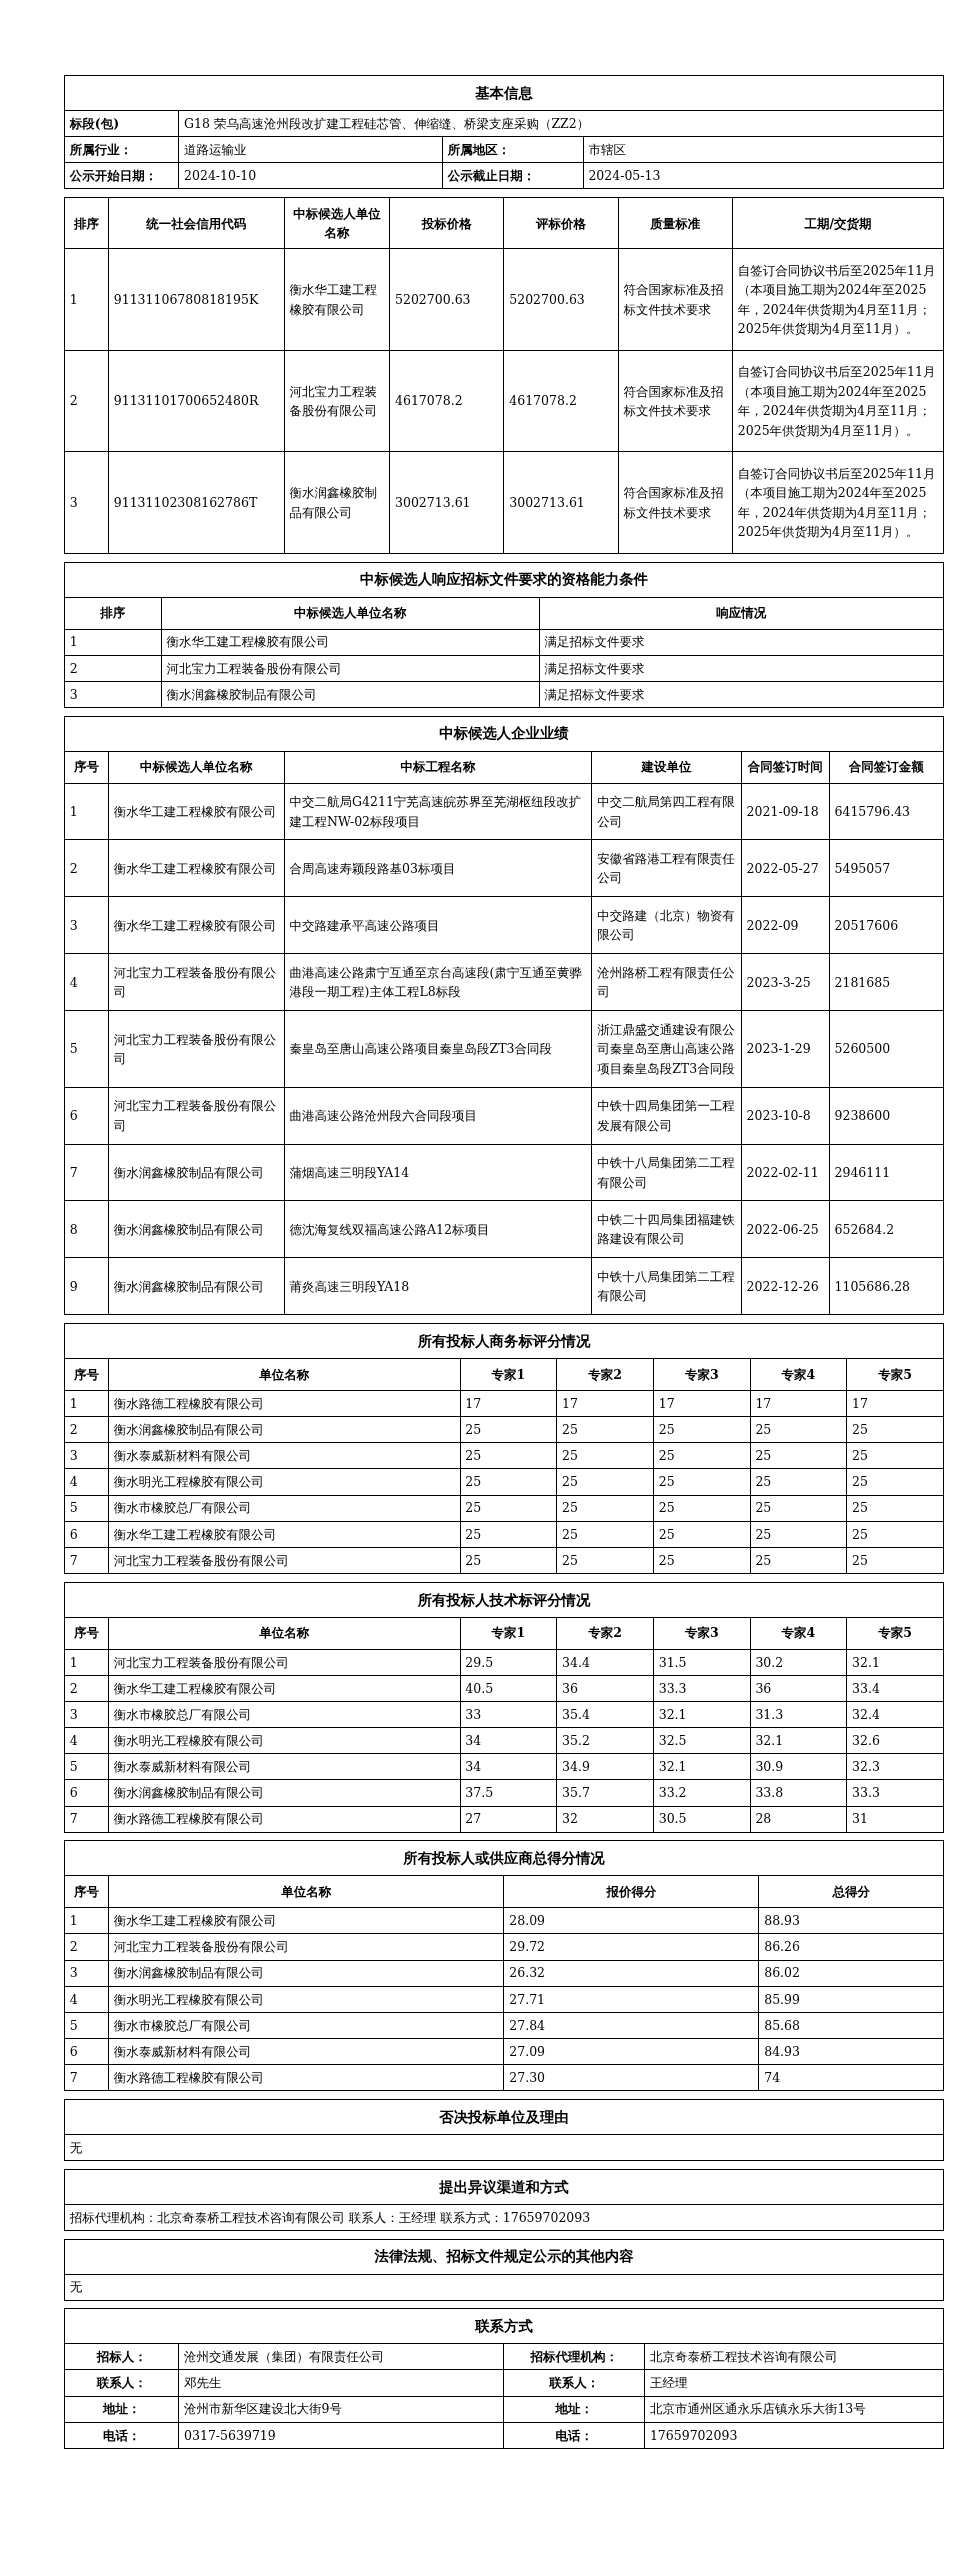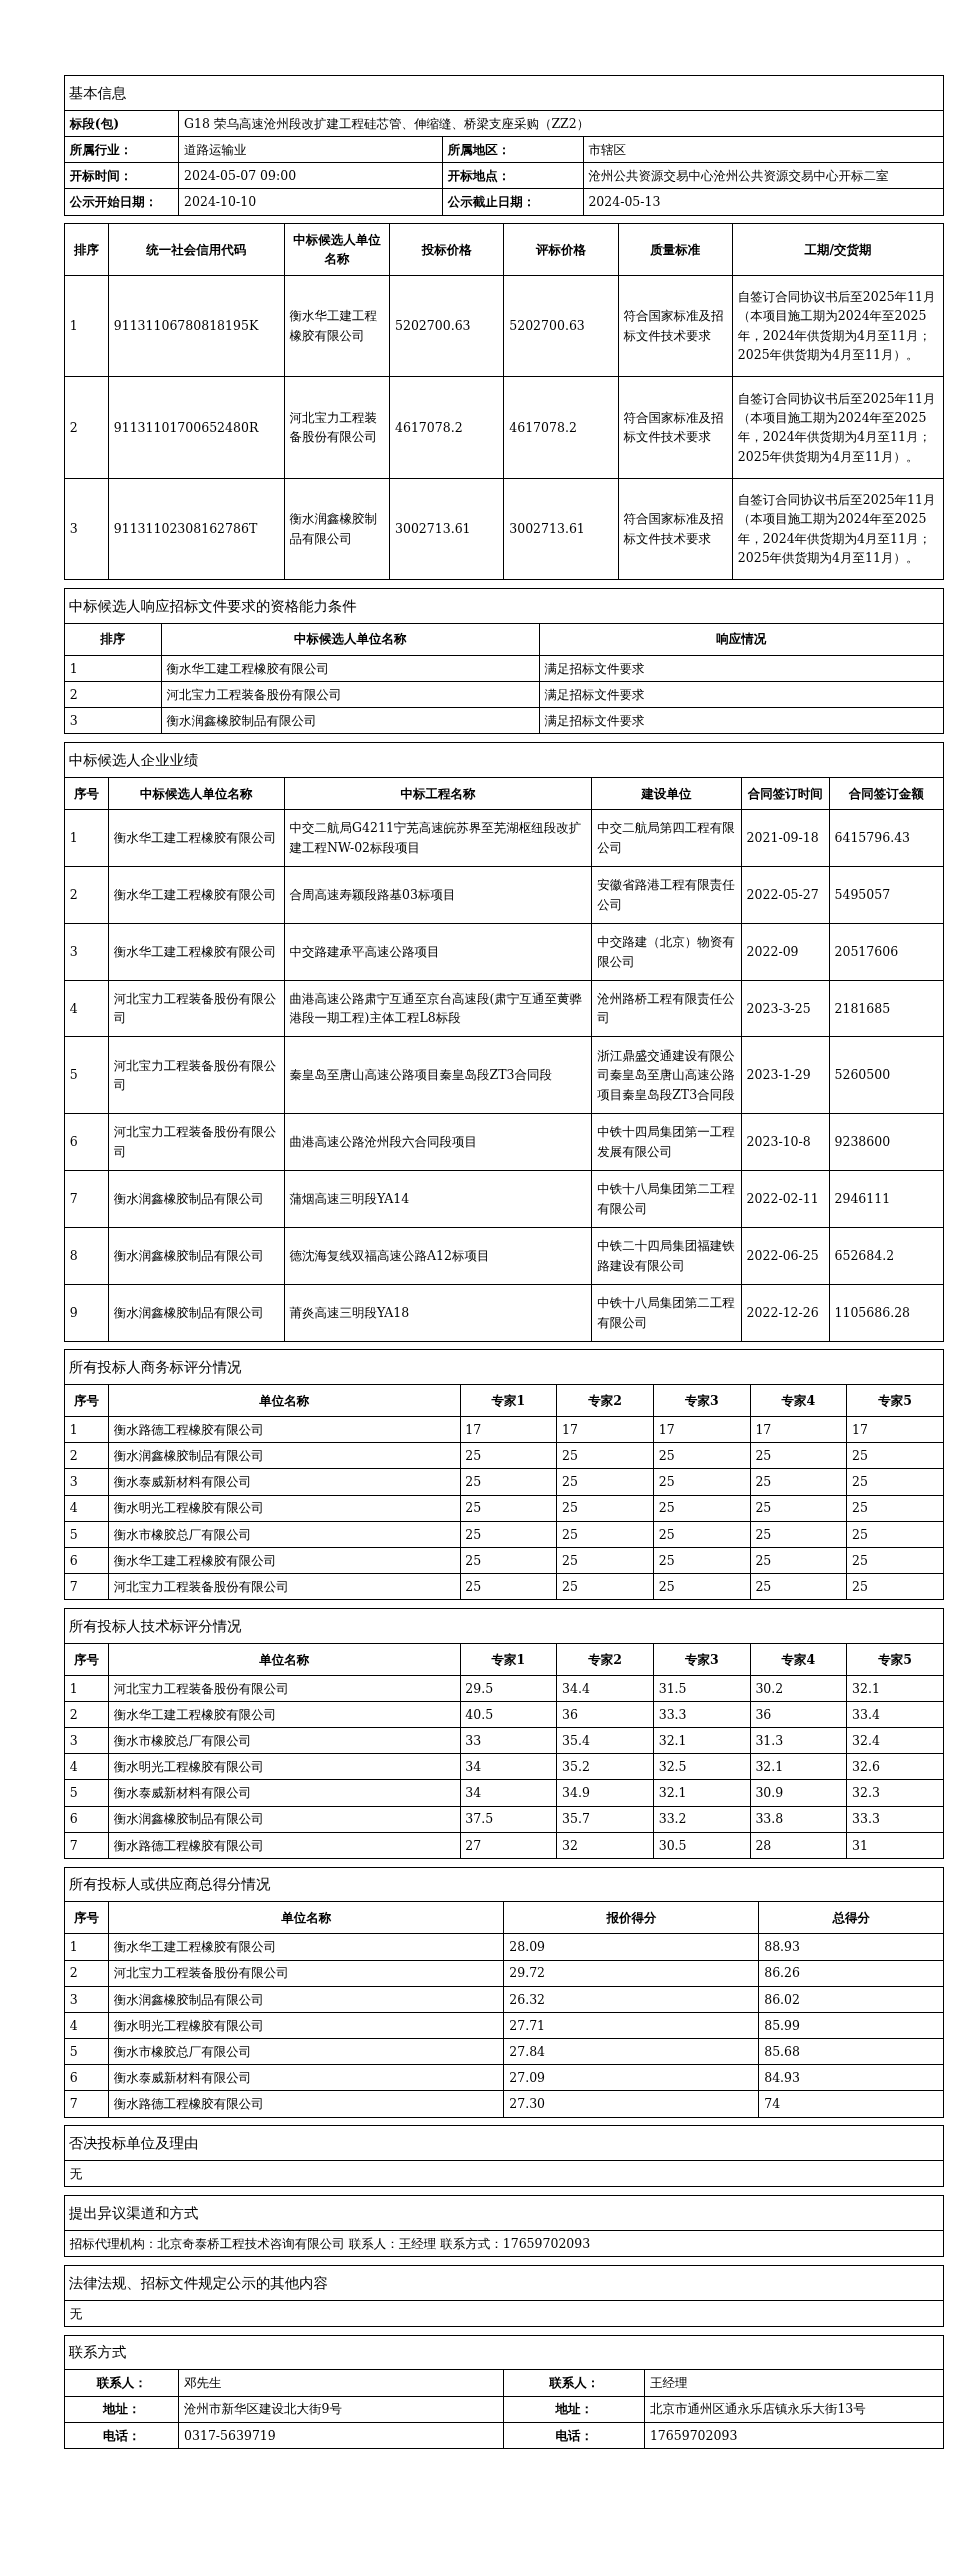--- a/index.html
+++ b/index.html
@@ -1,20 +1,20 @@
 <!DOCTYPE html>
 <html><head>
 <meta charset="utf-8">
 <style>
   html,body{margin:0;padding:0;background:#ffffff;color:#000;}
   body{font-family:"DejaVu Serif","Liberation Serif",serif;}
   .doc{width:880px;margin:75px 14.4px 29px 64px;}
   table{border-collapse:collapse;width:100%;table-layout:fixed;margin-bottom:7.7px;}
   th,td{border:1px solid #000;font-size:12.5px;line-height:1.55;padding:2.9px 4.8px;vertical-align:middle;word-break:break-all;text-align:left;}
-  th.sec-title{font-weight:normal;font-size:14.4px;padding:5.8px 3.8px;}
+  th.sec-title{font-weight:bold;text-align:center;font-size:14.4px;padding:5.8px 3.8px;}
   th.col{font-weight:bold;text-align:center;padding:5.8px 2.9px;}
   td.lbl{font-weight:bold;text-align:left;}
   .candidates tbody td{padding:11.5px 4.8px;border-radius:29px;}
   .performance tbody td{padding:8.6px 4.8px;}
   .kv td:nth-child(odd){font-weight:bold;text-align:center;}
 </style>
 </head>
 <body>
 
 <div class="doc">
@@ -36,26 +36,20 @@
         <td class="lbl">标段(包)</td>
         <td colspan="3">G18 荣乌高速沧州段改扩建工程硅芯管、伸缩缝、桥梁支座采购（ZZ2）</td>
       </tr>
       <tr>
         <td class="lbl">所属行业：</td>
         <td>道路运输业</td>
         <td class="lbl">所属地区：</td>
         <td>市辖区</td>
       </tr>
       <tr>
-        <td class="lbl">开标时间：</td>
-        <td>2024-05-07 09:00</td>
-        <td class="lbl">开标地点：</td>
-        <td>沧州公共资源交易中心沧州公共资源交易中心开标二室</td>
-      </tr>
-      <tr>
         <td class="lbl">公示开始日期：</td>
         <td>2024-10-10</td>
         <td class="lbl">公示截止日期：</td>
         <td>2024-05-13</td>
       </tr>
     </tbody>
   </table>
 
   <table class="candidates">
     <colgroup>
@@ -535,20 +529,26 @@
         <col style="width:16%">
         <col style="width:34%">
       </colgroup>
     <thead>
       <tr>
           <th class="sec-title" colspan="4">联系方式</th>
         </tr>
     </thead>
     <tbody>
         <tr>
+          <td>招标人：</td>
+          <td>沧州交通发展（集团）有限责任公司</td>
+          <td>招标代理机构：</td>
+          <td>北京奇泰桥工程技术咨询有限公司</td>
+        </tr>
+        <tr>
           <td>联系人：</td>
           <td>邓先生</td>
           <td>联系人：</td>
           <td>王经理</td>
         </tr>
         <tr>
           <td>地址：</td>
           <td>沧州市新华区建设北大街9号</td>
           <td>地址：</td>
           <td>北京市通州区通永乐店镇永乐大街13号</td>

